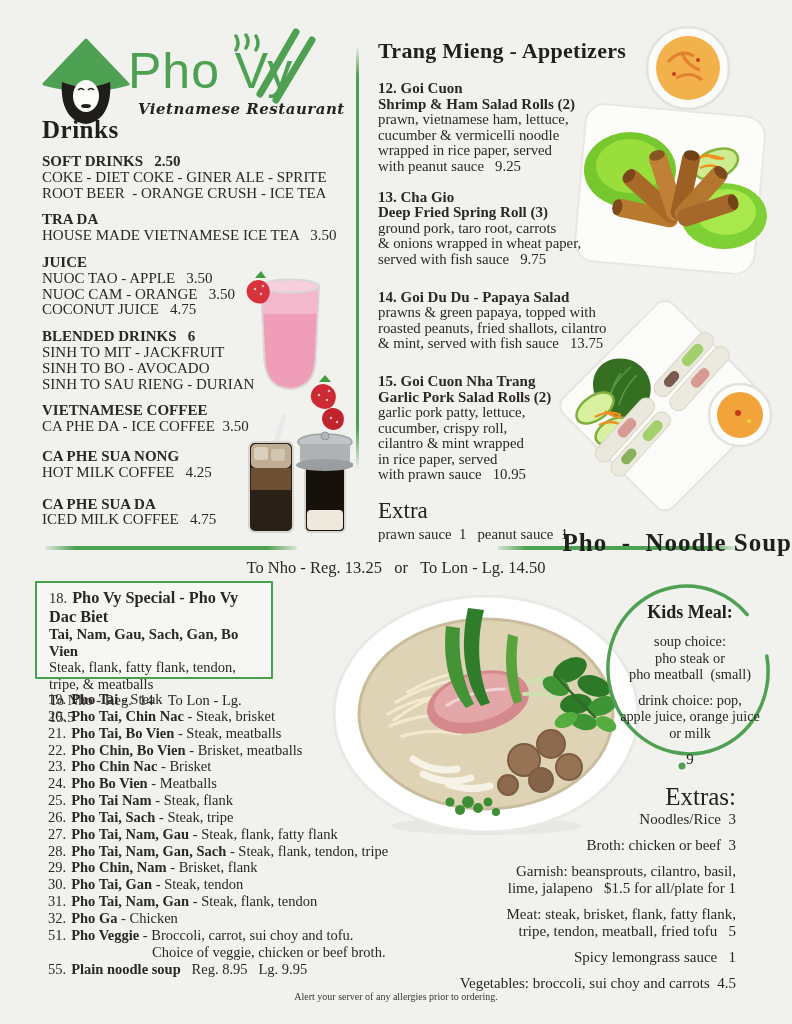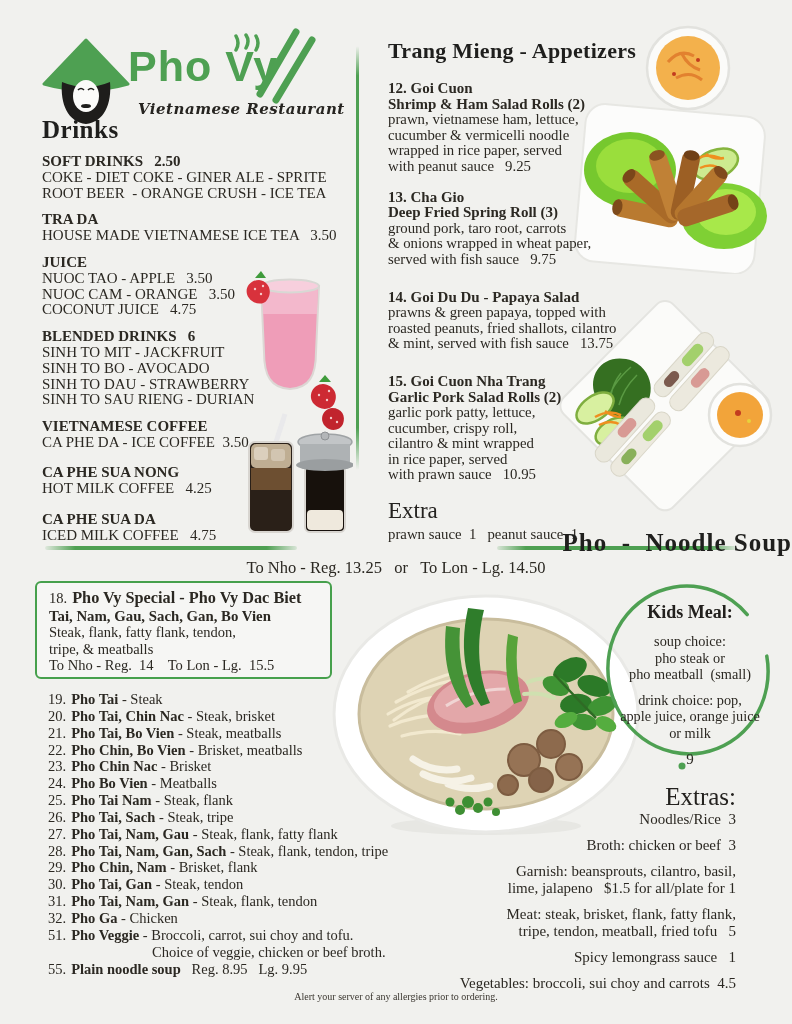--- a/index.html
+++ b/index.html
@@ -4,55 +4,55 @@
 <style>
   html,body{margin:0;padding:0}
   body{width:792px;height:1024px;background:#f1f1ee;position:relative;overflow:hidden;
        font-family:"Liberation Serif",serif;color:#2b2822}
   .abs{position:absolute}
   .pre{white-space:pre-wrap}
 
   
   .logo{left:40px;top:36px;width:305px;height:94px}
   .brand{position:absolute;left:88px;top:6px;font-family:"Liberation Sans",sans-serif;
-         font-weight:700;font-size:43px;color:#4ea052;letter-spacing:1px}
+         font-weight:400;font-size:50px;color:#4ea052;letter-spacing:1px}
   .tagline{position:absolute;left:98px;top:64px;font-family:"DejaVu Serif",serif;
            font-style:italic;font-weight:700;font-size:15px;color:#262420;letter-spacing:.5px}
 
   
   .drinks{left:42px;top:116px;width:308px}
   .sec-h{font-size:25px;font-weight:700;color:#1f1f1d;margin-bottom:10px;letter-spacing:.5px}
   .d-group{margin-bottom:11px}
   .d-title{font-size:15px;font-weight:700;line-height:15.8px}
   .d-line{font-size:15px;line-height:15.8px}
 
   
   .divider{left:356px;top:46px;width:3px;height:424px;border-radius:2px;
     background:linear-gradient(to bottom,rgba(78,160,82,0),#4ea052 7%,#4ea052 90%,rgba(78,160,82,0))}
 
   
-  .apps{left:388px;top:38px;width:280px}
+  .apps{left:378px;top:38px;width:280px}
   .sec-h2{font-size:22px;font-weight:700;color:#1f1f1d;margin-bottom:17px;letter-spacing:.3px}
   .app-item{margin-bottom:15px}
   .app-t{font-size:15px;font-weight:700;line-height:15.6px}
   .app-l{font-size:14.8px;line-height:15.6px}
   .extra-h{font-size:23px;margin:10px 0 3px 0;color:#24221f}
 
   
   .pho-title{left:0;top:529px;width:792px;text-align:right;font-size:25px;font-weight:700;
              letter-spacing:1px;color:#1f1f1d}
   .pho-sub{left:0;top:558px;width:792px;text-align:center;font-size:16.5px}
   .brush{top:546px;height:3.5px;border-radius:3px}
   .brush-l{left:45px;width:252px;
     background:linear-gradient(to right,rgba(78,160,82,.1),#4ea052 12%,#4ea052 88%,rgba(78,160,82,.15))}
   .brush-r{left:497px;width:240px;
     background:linear-gradient(to right,rgba(78,160,82,.15),#4ea052 12%,#4ea052 88%,rgba(78,160,82,.1))}
 
   
-  .special{left:35px;top:581px;width:297px;height:98px;border:2.5px solid #46a04c;border-radius:6px;
+  .special{left:35px;top:581px;width:238px;height:98px;border:2.5px solid #46a04c;border-radius:1px;
            padding:6px 8px 18px 12px;box-sizing:border-box;background:rgba(251,251,249,.5)}
   .sp-line1{font-size:14.5px;line-height:17.5px}
   .sp-num{margin-right:5px}
   .sp-name{font-size:16.3px}
   .sp-bold{font-weight:700;font-size:14.8px;line-height:16.6px}
   .sp-l{font-size:14.5px;line-height:16.6px}
 
   
   .pho-list{left:48px;top:691px;width:430px}
   .pho-row{font-size:14.5px;line-height:16.85px}
@@ -288,21 +288,20 @@
     <div class="d-group">
       <div class="d-title pre">JUICE</div>
       <div class="d-line pre">NUOC TAO - APPLE   3.50</div>
       <div class="d-line pre">NUOC CAM - ORANGE   3.50</div>
       <div class="d-line pre">COCONUT JUICE   4.75</div>
     </div>
     <div class="d-group">
       <div class="d-title pre">BLENDED DRINKS   6</div>
       <div class="d-line pre">SINH TO MIT - JACKFRUIT</div>
       <div class="d-line pre">SINH TO BO - AVOCADO</div>
-      <div class="d-line pre">SINH TO DAU - STRAWBERRY</div>
       <div class="d-line pre">SINH TO SAU RIENG - DURIAN</div>
     </div>
     <div class="d-group">
       <div class="d-title pre">VIETNAMESE COFFEE</div>
       <div class="d-line pre">CA PHE DA - ICE COFFEE  3.50</div>
     </div>
     <div class="d-group" style="margin-top:14px">
       <div class="d-title pre">CA PHE SUA NONG</div>
       <div class="d-line pre">HOT MILK COFFEE   4.25</div>
     </div>

